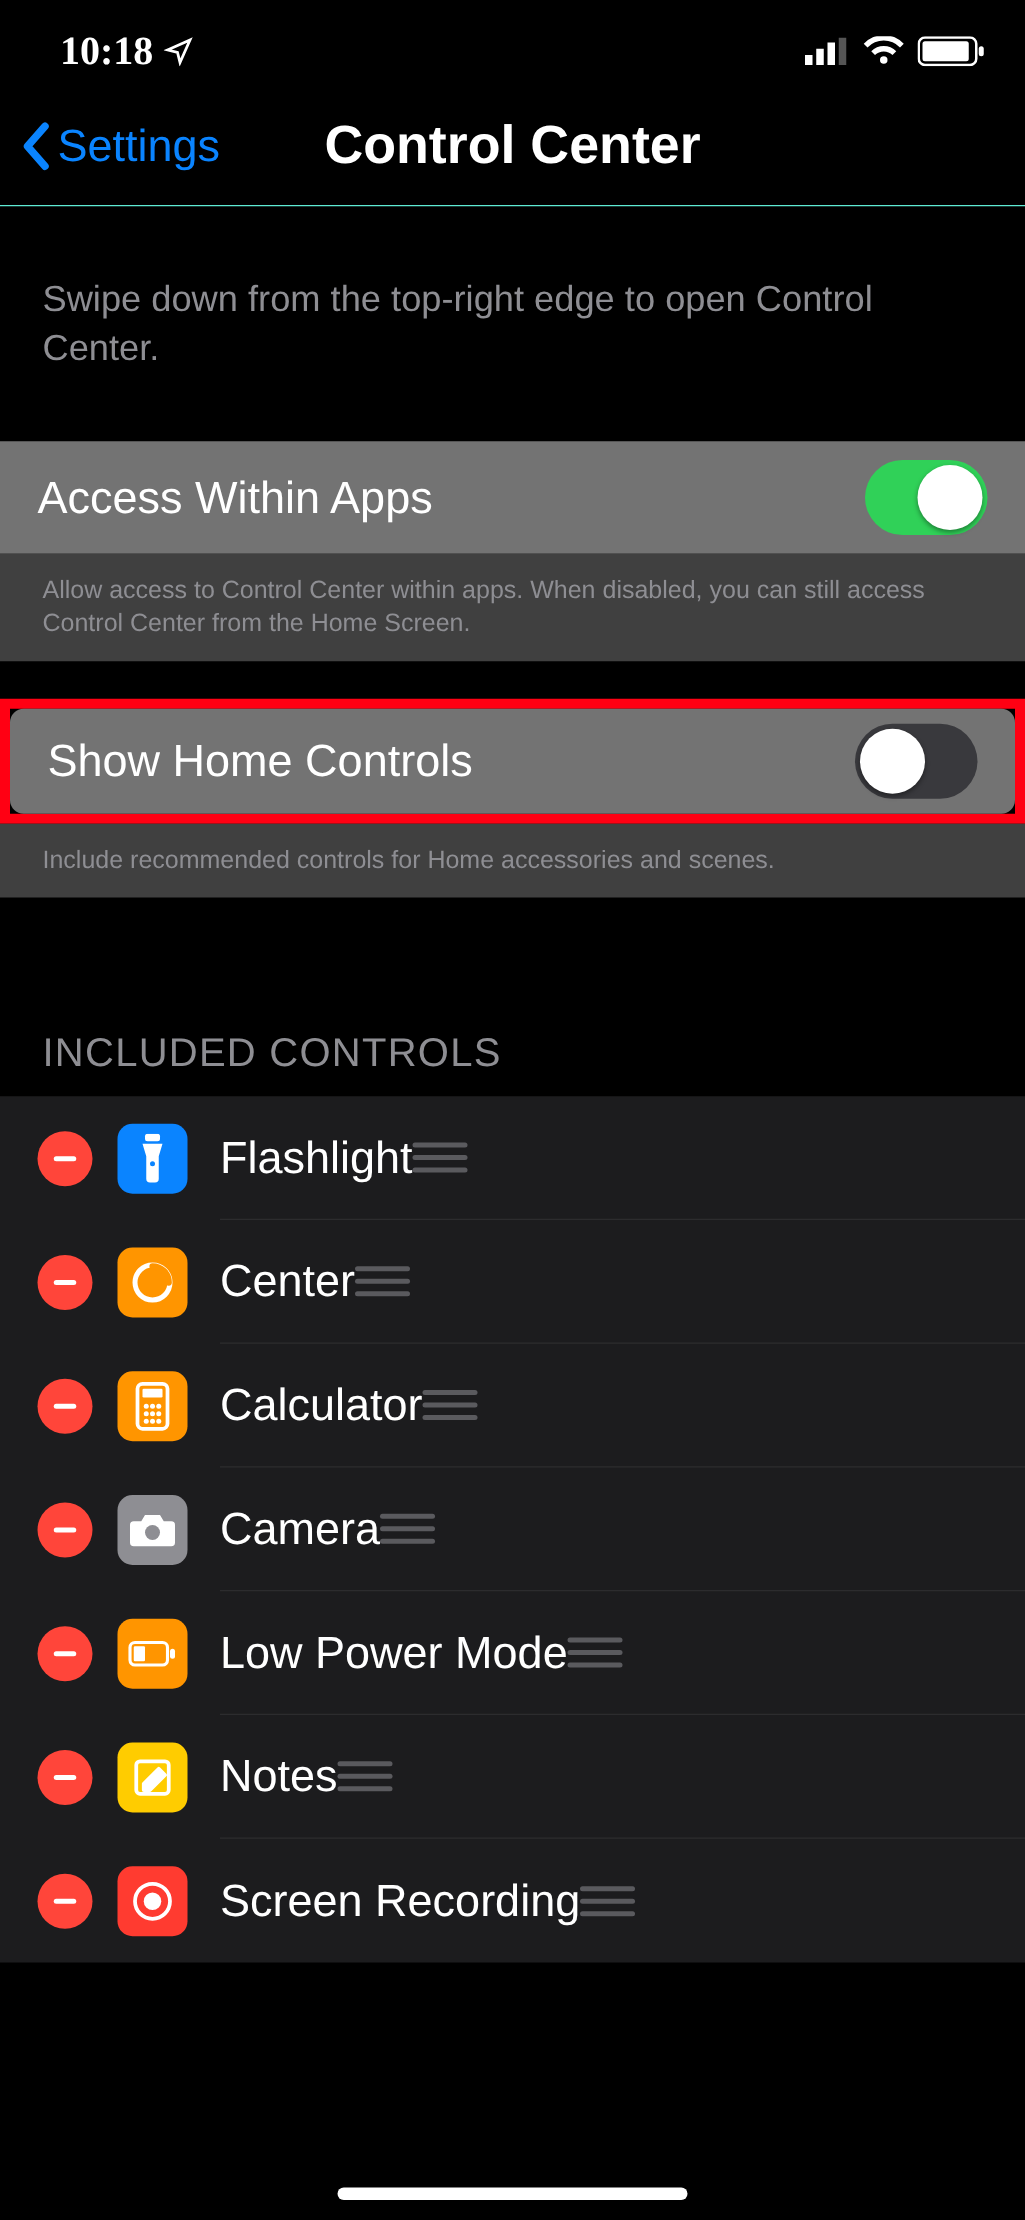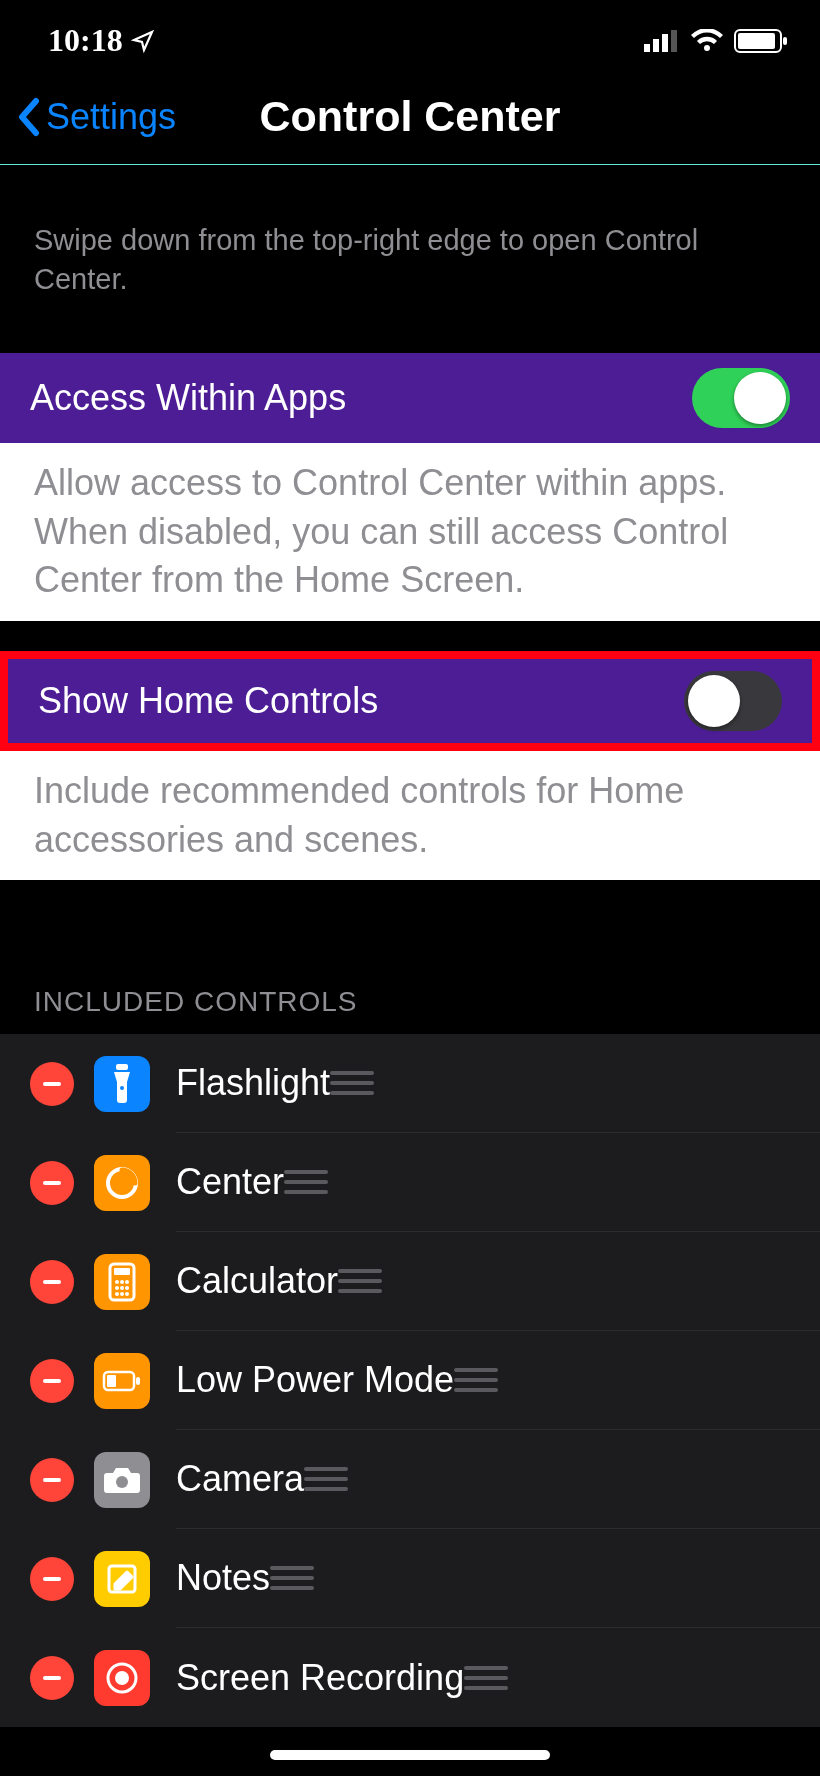--- a/index.html
+++ b/index.html
@@ -49,43 +49,44 @@
   }
 
   .section-desc {
     color: #8e8e93;
     font-size: 29px;
     line-height: 1.35;
     padding: 56px 34px 54px 34px;
   }
 
   .cell {
-    background: #4c1d95;
+    background: #737373;
     display: flex;
     align-items: center;
     justify-content: space-between;
     padding: 0 30px;
     height: 90px;
     font-size: 36px;
   }
 
   .highlighted-row {
     border: 8px solid #ff0013;
     padding: 0;
   }
   .highlighted-row .cell {
     height: 84px;
+    border-radius: 11px;
   }
 
   .cell-footer {
     color: #8e8e93;
-    font-size: 36px;
+    font-size: 20px;
     line-height: 1.35;
     padding: 16px 34px 16px 34px;
-    background: #ffffff;
+    background: #404040;
   }
 
   
   .switch {
     width: 98px;
     height: 60px;
     border-radius: 30px;
     position: relative;
   }
   .switch .knob {
@@ -97,21 +98,21 @@
     top: 4px;
     box-shadow: 0 2px 4px rgba(0,0,0,0.4);
   }
   .switch.on { background: #30d158; }
   .switch.on .knob { right: 4px; }
   .switch.off { background: #39393d; }
   .switch.off .knob { left: 4px; }
 
   .section-header {
     color: #8e8e93;
-    font-size: 28px;
+    font-size: 32px;
     letter-spacing: 1px;
     padding: 106px 42px 16px 34px;
   }
 
   .list {
     background: #1c1c1e;
   }
   .list-row {
     display: flex;
     align-items: center;
@@ -311,57 +312,57 @@
       <div class="grip">
           <div></div>
           <div></div>
           <div></div>
         </div>
     </div>
   </div>
 
   <div class="list-row">
     <div class="remove-btn"></div>
+    <div class="app-icon ic-camera">
+      <svg width="38" height="30" viewBox="0 0 38 30" fill="#fff">
+          <path d="M4 8 h6 l3-5 h12 l3 5 h6 a3 3 0 013 3 v14 a3 3 0 01-3 3 H4 a3 3 0 01-3-3 V11 a3 3 0 013-3 z" fill="#fff"></path>
+          <circle cx="19" cy="17" r="6" fill="#8e8e93"></circle>
+        </svg>
+    </div>
+    <div class="row-content">
+      <span>Camera</span>
+      <div class="grip">
+          <div></div>
+          <div></div>
+          <div></div>
+        </div>
+    </div>
+  </div>
+
+  <div class="list-row">
+    <div class="remove-btn"></div>
     <div class="app-icon ic-lowpower">
       <svg width="40" height="22" viewBox="0 0 40 22" fill="none" stroke="#fff" stroke-width="2.5">
           <rect x="2" y="2" width="30" height="18" rx="4"></rect>
           <rect x="34" y="7" width="4" height="8" rx="2" fill="#fff" stroke="none"></rect>
           <rect x="5" y="5" width="9" height="12" rx="1" fill="#fff" stroke="none"></rect>
         </svg>
     </div>
     <div class="row-content">
       <span>Low Power Mode</span>
       <div class="grip">
           <div></div>
           <div></div>
           <div></div>
         </div>
     </div>
   </div>
 
   <div class="list-row">
     <div class="remove-btn"></div>
-    <div class="app-icon ic-camera">
-      <svg width="38" height="30" viewBox="0 0 38 30" fill="#fff">
-          <path d="M4 8 h6 l3-5 h12 l3 5 h6 a3 3 0 013 3 v14 a3 3 0 01-3 3 H4 a3 3 0 01-3-3 V11 a3 3 0 013-3 z" fill="#fff"></path>
-          <circle cx="19" cy="17" r="6" fill="#8e8e93"></circle>
-        </svg>
-    </div>
-    <div class="row-content">
-      <span>Camera</span>
-      <div class="grip">
-          <div></div>
-          <div></div>
-          <div></div>
-        </div>
-    </div>
-  </div>
-
-  <div class="list-row">
-    <div class="remove-btn"></div>
     <div class="app-icon ic-notes">
       <svg width="34" height="34" viewBox="0 0 34 34" fill="none" stroke="#fff" stroke-width="3" stroke-linecap="round" stroke-linejoin="round">
           <rect x="4" y="4" width="26" height="26" rx="3"></rect>
           <path d="M22 10 L27 15 L15 27 L10 27 L10 22 Z" fill="#fff"></path>
         </svg>
     </div>
     <div class="row-content">
       <span>Notes</span>
       <div class="grip">
           <div></div>

